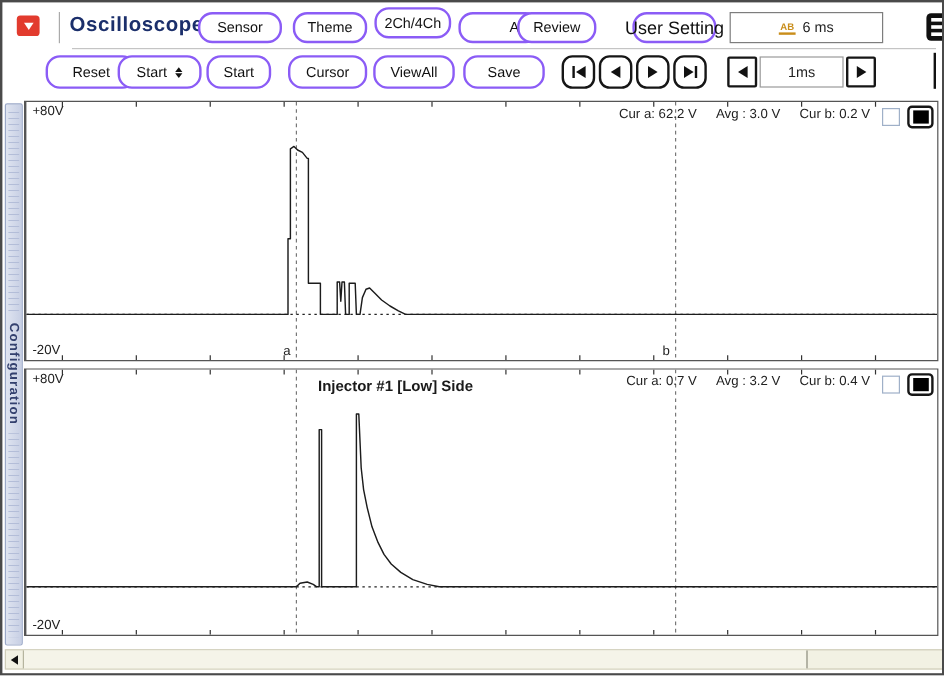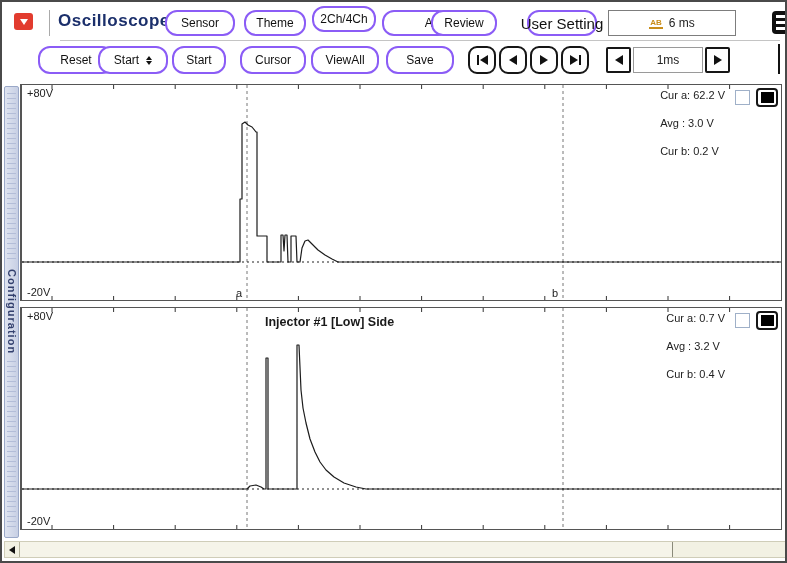--- a/index.html
+++ b/index.html
@@ -52,21 +52,21 @@
        background:repeating-linear-gradient(180deg,#b3bdd8 0 1px,transparent 1px 5px);}
 
   
   .chart{position:absolute;left:18px;width:759px;background:#fff;border-top:1px solid #555;
          border-bottom:1px solid #555;border-left:2px solid #555;border-right:1px solid #555;box-sizing:content-box;}
   #chart0{top:82px;height:215px;} #chart1{top:305px;height:221px;}
   .chart svg{position:absolute;left:0;top:0;}
   .ylab{position:absolute;left:5px;font-size:11px;color:#222;}
   .ylab.top{top:2px;} .ylab.bot{bottom:2px;}
   .ctitle{position:absolute;left:243px;top:7px;font-size:12.5px;font-weight:bold;color:#1a1a1a;}
-  .readouts{position:absolute;right:56px;top:4px;display:flex;gap:16px;font-size:11px;color:#222;flex-direction:column;}
+  .readouts{position:absolute;right:56px;top:4px;display:flex;gap:16px;font-size:11px;color:#222;}
   .readouts .ro{white-space:nowrap;}
   .chk{position:absolute;right:31px;top:5px;width:13px;height:13px;border:1px solid #9fb0c8;background:#fff;cursor:pointer;}
   .swatch{position:absolute;right:3px;top:3px;width:22px;height:19px;border:2px solid #161616;border-radius:4px;
           background:#fff;display:flex;align-items:center;justify-content:center;cursor:pointer;box-sizing:border-box;}
   .swatch i{width:13px;height:11px;background:#000;display:block;}
   .cur-lab{position:absolute;font-size:11px;color:#222;bottom:1px;}
   .tick{stroke:#333;stroke-width:1;}
   .cursor{stroke:#777;stroke-width:1;stroke-dasharray:3 3;}
   .baseline{stroke:#222;stroke-width:1;stroke-dasharray:2 3;}
   .wave{stroke:#1c1c1c;stroke-width:1.2;fill:none;stroke-linejoin:round;}

